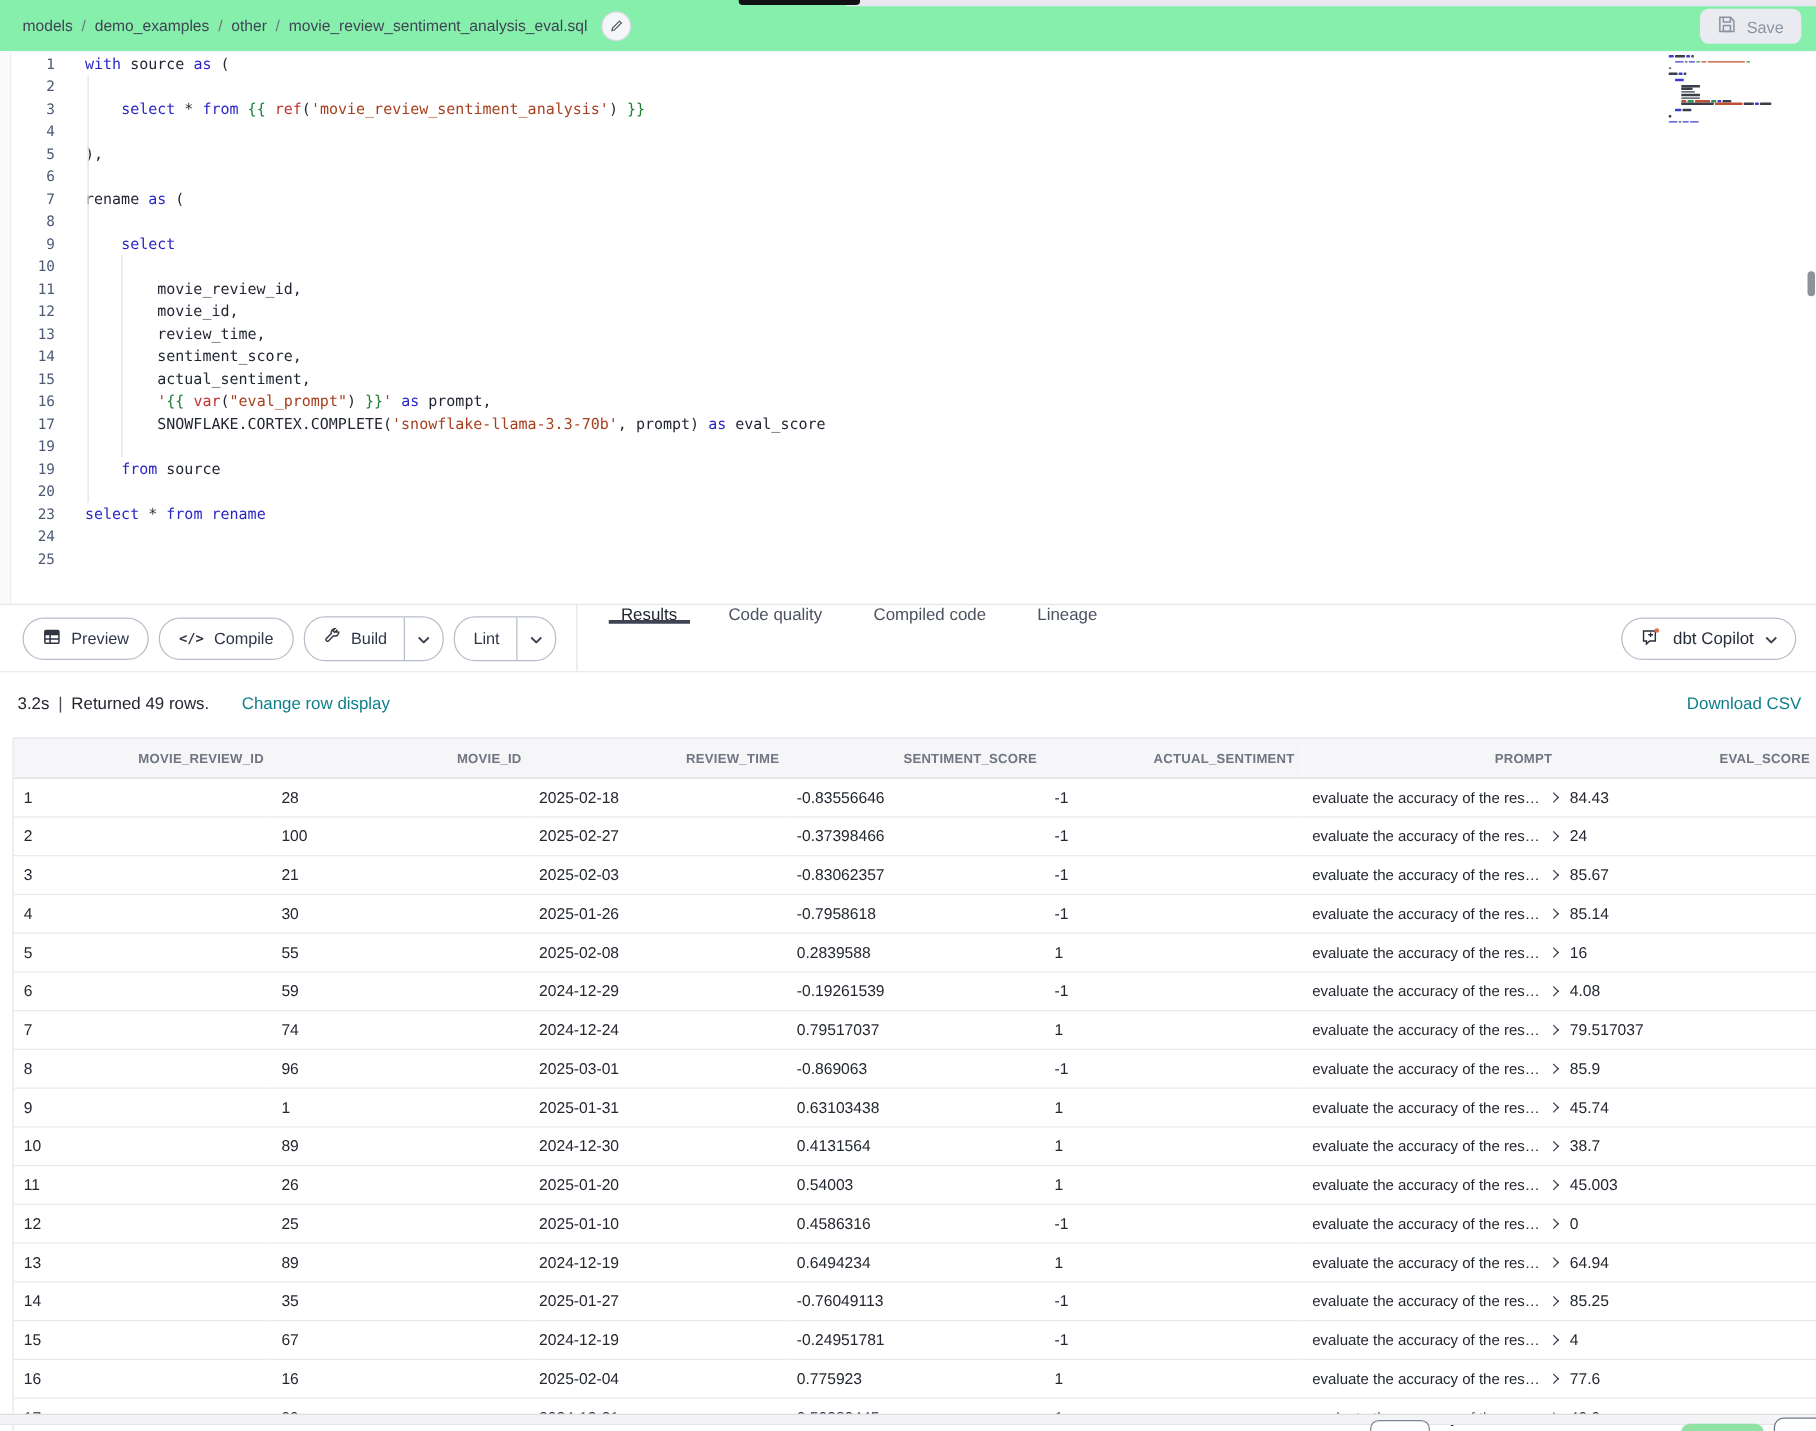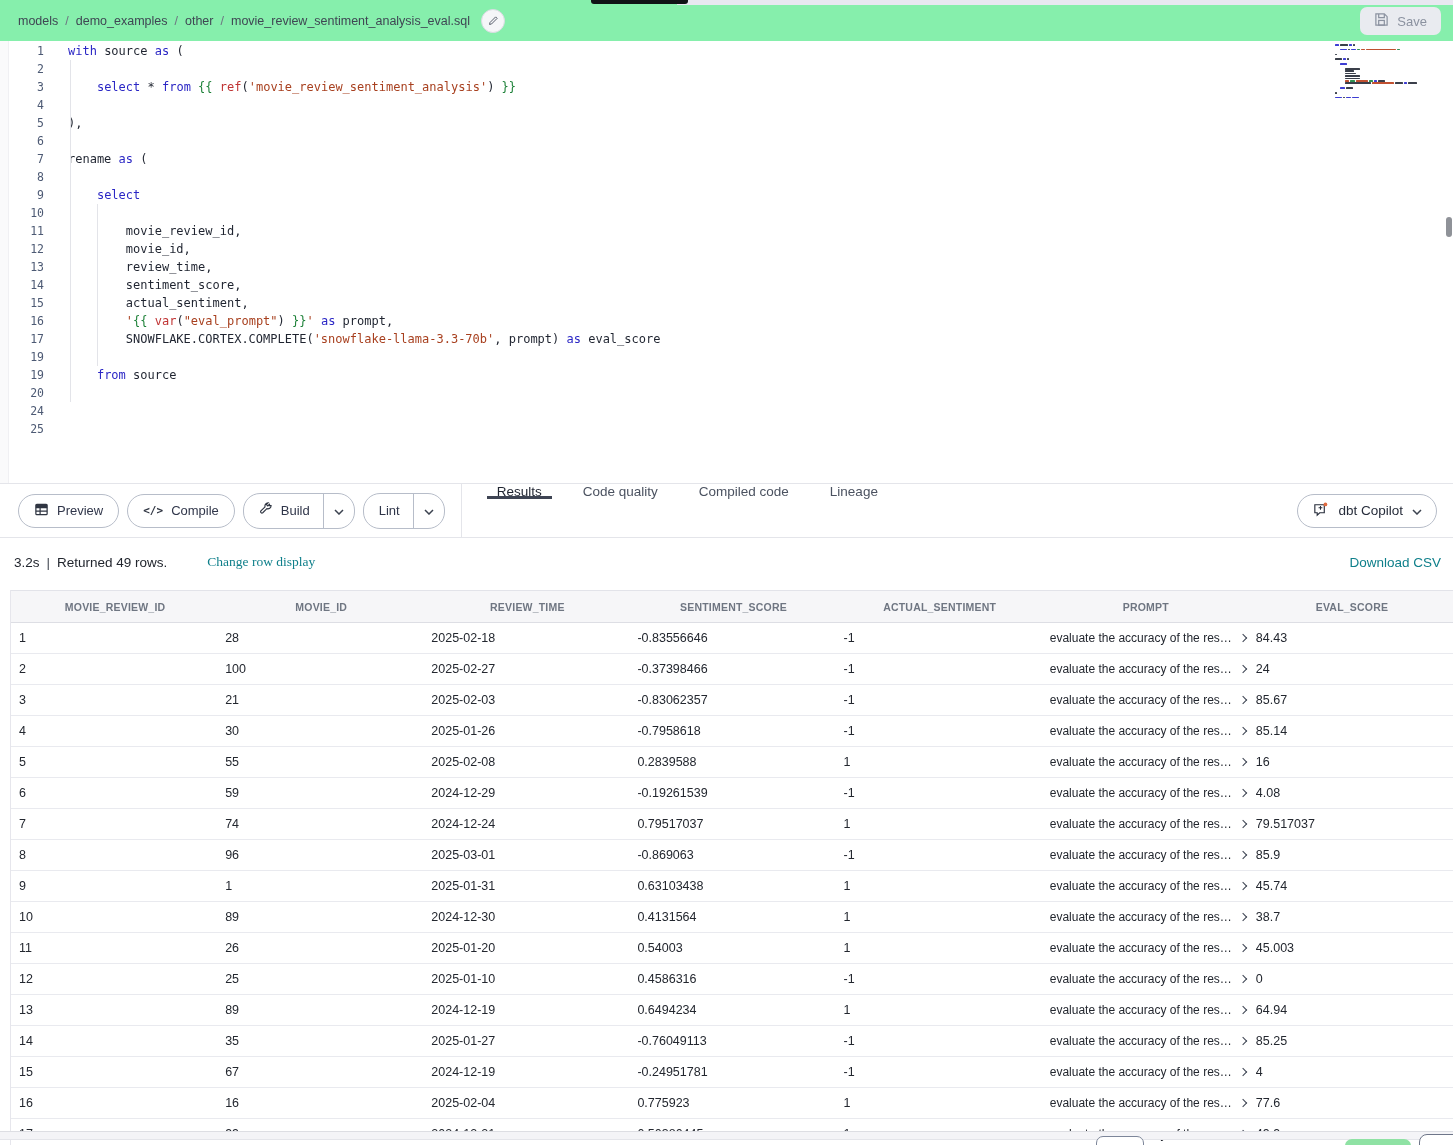--- a/index.html
+++ b/index.html
@@ -47,26 +47,26 @@
   .tab{display:flex;align-items:center;font-size:13.5px;color:#4b5260;position:relative;padding:0 2px;cursor:default;}
   .tab.active{color:#1f2430;}
   .tab.active::after{content:'';position:absolute;left:-8px;right:-8px;bottom:0;height:3px;background:#3e4453;}
   .copilot-btn{margin-left:auto;margin-right:16px;height:34px;border:1px solid #b7bdc9;border-radius:17px;background:#fff;display:flex;align-items:center;gap:9px;padding:0 14px;font-size:13.5px;color:#262c3a;font-family:inherit;}
   .mono-glyph{font-family:"DejaVu Sans Mono",monospace;font-size:11px;color:#2f3542;font-weight:bold;}
   
   .statusrow{position:absolute;left:0;top:538px;width:1453px;height:48px;display:flex;align-items:center;font-size:13.5px;color:#22262e;background:#fff;}
   .statusrow .lead{margin-left:14px;display:flex;gap:7px;align-items:center;}
   .pipe{color:#454a54;}
   .link{color:#0e7f8a;cursor:pointer;}
-  .change-link{margin-left:40px;font-family:Liberation Serif, serif;}
+  .change-link{margin-left:26px;}
   .dl-link{margin-left:auto;margin-right:12px;}
   
   .table-wrap{position:absolute;left:10px;top:590px;width:1443px;background:#fff;border-left:1px solid #e6e6ec;}
   table.results{width:100%;border-collapse:collapse;table-layout:fixed;}
-  table.results th{height:31px;background:#f6f6f8;border-top:1px solid #e2e3e9;border-bottom:1px solid #dddee4;font-size:10.5px;font-weight:bold;color:#6f7682;text-align:center;padding:0 6px 0 8px;letter-spacing:0.2px;overflow:hidden;white-space:nowrap;}
+  table.results th{height:31px;background:#f6f6f8;border-top:1px solid #e2e3e9;border-bottom:1px solid #dddee4;font-size:10.5px;font-weight:bold;color:#6f7682;text-align:right;padding:0 6px 0 8px;letter-spacing:0.2px;overflow:hidden;white-space:nowrap;}
   table.results td{height:30px;border-bottom:1px solid #e9eaef;font-size:12.5px;color:#23272f;padding:0 6px 0 8px;overflow:hidden;white-space:nowrap;}
   .prompt-text{font-size:12px;color:#23272f;}
   .chev{display:inline-block;width:5px;height:5px;border-top:1.5px solid #3a4150;border-right:1.5px solid #3a4150;transform:rotate(45deg);margin-left:8px;margin-bottom:1px;}
   
   .bottom-track{position:absolute;left:0;top:1131px;width:1453px;height:7px;background:#f4f4f7;border-top:1px solid #dddee3;border-bottom:1px solid #e4e5ea;}
   .partial-btn-left{position:absolute;left:1096px;top:1136px;width:46px;height:20px;background:#fff;border:1.5px solid #7d8699;border-radius:7px;}
   .partial-pill-green{position:absolute;left:1345px;top:1139px;width:66px;height:14px;background:#8fe2a4;border-radius:9px;}
   .partial-btn-right{position:absolute;left:1419px;top:1134px;width:40px;height:18px;background:#fff;border:1.5px solid #6e7689;border-radius:8px;}
 </style>
 </head>
@@ -117,20 +117,21 @@
       <div class="code-line"><span class="gut">11</span><span class="code"><span class="tk-pl">        movie_review_id,</span></span></div>
       <div class="code-line"><span class="gut">12</span><span class="code"><span class="tk-pl">        movie_id,</span></span></div>
       <div class="code-line"><span class="gut">13</span><span class="code"><span class="tk-pl">        review_time,</span></span></div>
       <div class="code-line"><span class="gut">14</span><span class="code"><span class="tk-pl">        sentiment_score,</span></span></div>
       <div class="code-line"><span class="gut">15</span><span class="code"><span class="tk-pl">        actual_sentiment,</span></span></div>
       <div class="code-line"><span class="gut">16</span><span class="code"><span class="tk-pl">        </span><span class="tk-str">'</span><span class="tk-jinja">{{</span><span class="tk-pl"> </span><span class="tk-fn">var</span><span class="tk-pl">(</span><span class="tk-str">"eval_prompt"</span><span class="tk-pl">) </span><span class="tk-jinja">}}</span><span class="tk-str">'</span><span class="tk-pl"> </span><span class="tk-kw">as</span><span class="tk-pl"> prompt,</span></span></div>
       <div class="code-line"><span class="gut">17</span><span class="code"><span class="tk-pl">        SNOWFLAKE.CORTEX.COMPLETE(</span><span class="tk-str">'snowflake-llama-3.3-70b'</span><span class="tk-pl">, prompt) </span><span class="tk-kw">as</span><span class="tk-pl"> eval_score</span></span></div>
       <div class="code-line"><span class="gut">19</span><span class="code"></span></div>
       <div class="code-line"><span class="gut">19</span><span class="code"><span class="tk-pl">    </span><span class="tk-kw">from</span><span class="tk-pl"> source</span></span></div>
       <div class="code-line"><span class="gut">20</span><span class="code"></span></div>
+      <div class="code-line"><span class="gut">23</span><span class="code"><span class="tk-kw">select</span><span class="tk-pl"> * </span><span class="tk-kw">from</span><span class="tk-pl"> </span><span class="tk-kw">rename</span></span></div>
       <div class="code-line"><span class="gut">24</span><span class="code"></span></div>
       <div class="code-line"><span class="gut">25</span><span class="code"></span></div>
     </div>
   <div class="guide" style="left:70px;top:19px;height:342px;"></div>
   <div class="guide" style="left:97px;top:163px;height:162px;"></div>
   <div class="minimap">
       <div class="mm-row" style="top: 0px; left: 0px;">
         <span class="mm-seg" style="width: 4px; background: rgb(61, 61, 210);"></span>
         <span class="mm-seg" style="width: 8px; background: rgb(58, 63, 74);"></span>
         <span class="mm-seg" style="width: 3px; background: rgb(61, 61, 210);"></span>

